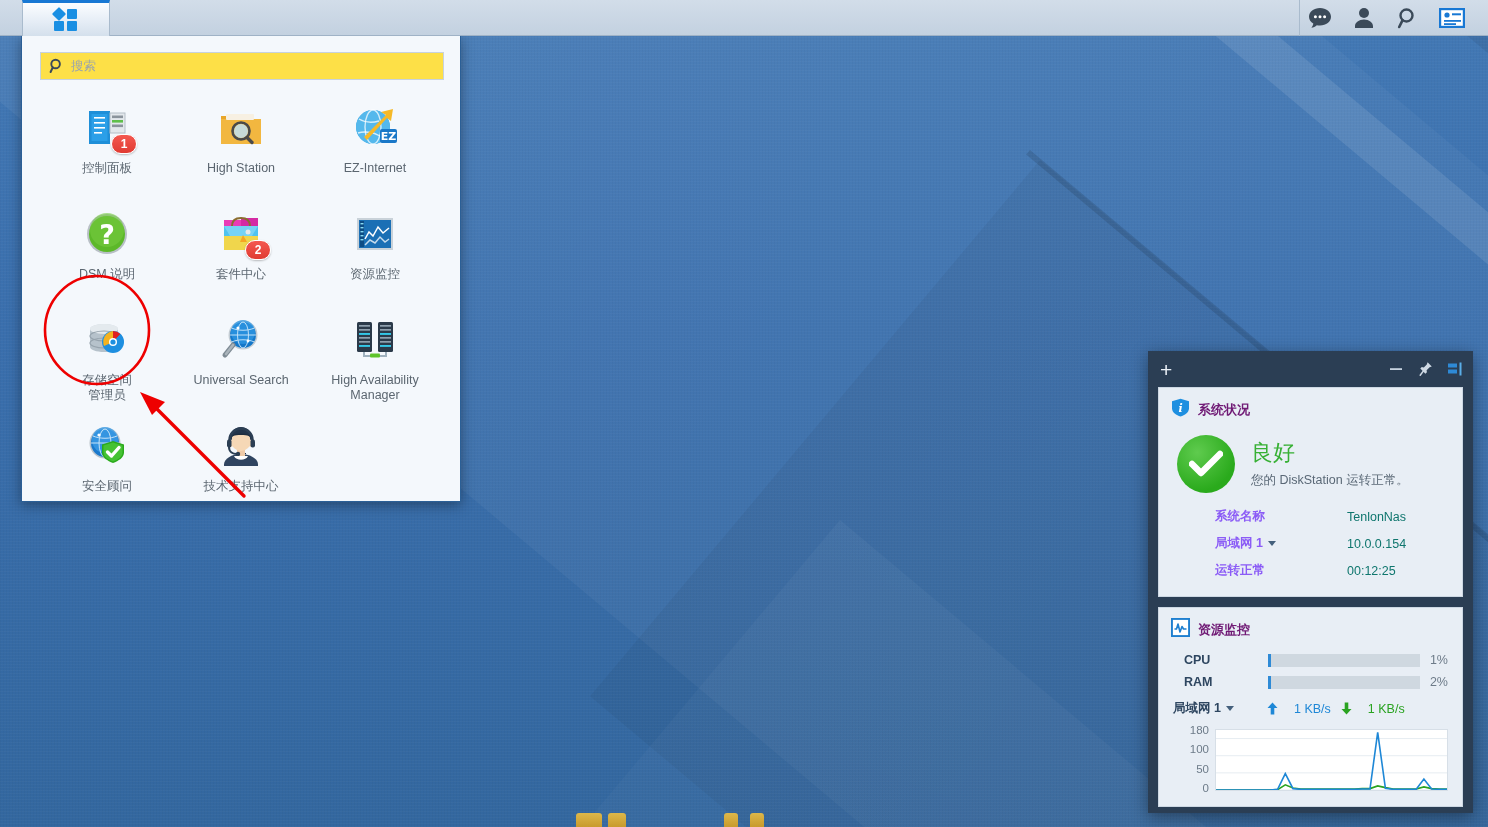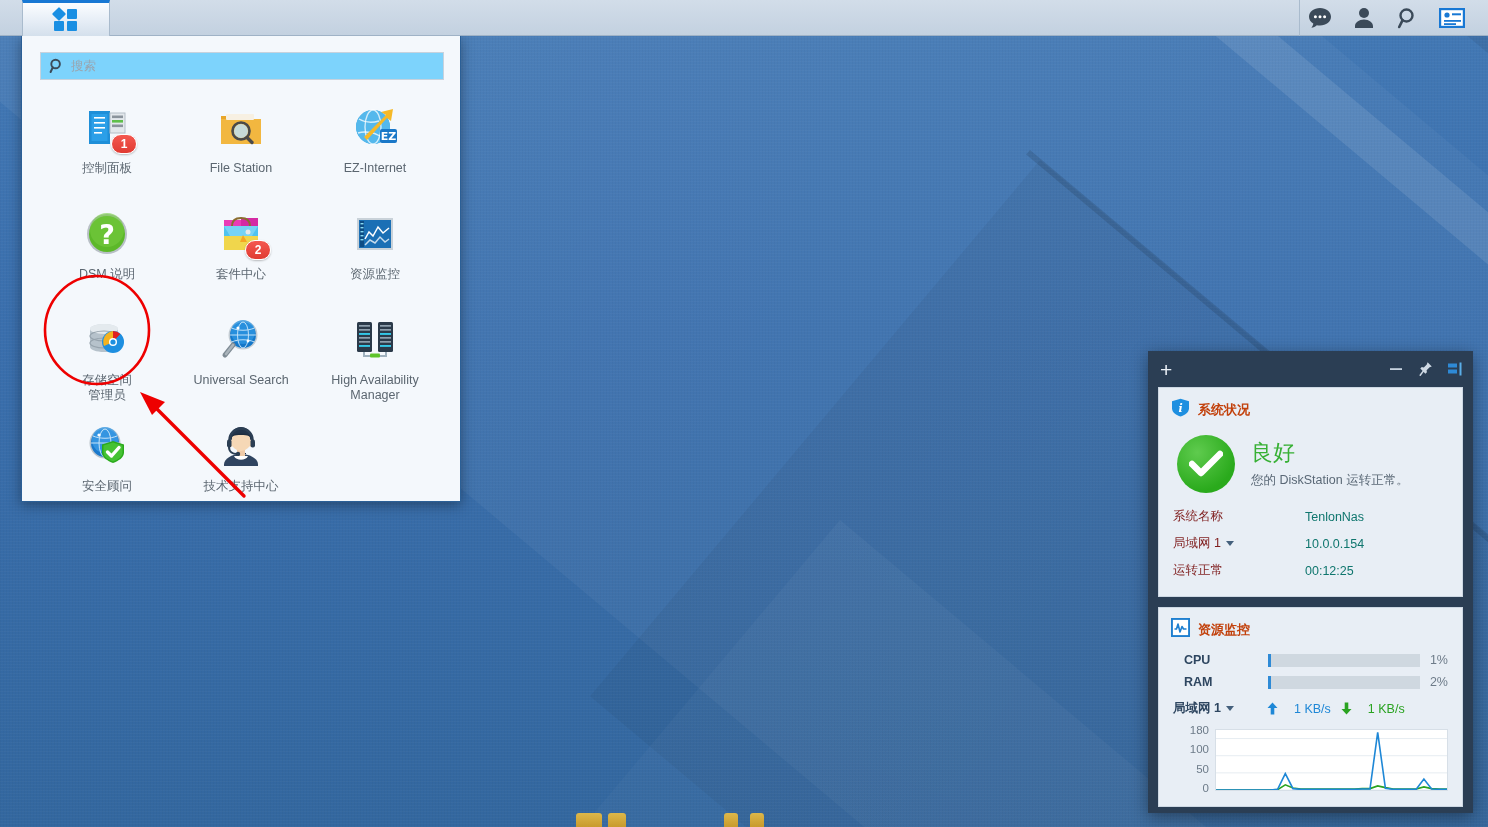--- a/index.html
+++ b/index.html
@@ -135,21 +135,21 @@
     border: 1px solid #2b5f96;
     border-top: none;
     box-shadow: 0 3px 12px rgba(0,0,0,0.35);
     z-index: 30;
   }
   #menu-search-wrap {
     margin: 16px 18px 0 18px;
   }
   #menu-search {
     width: 404px; height: 28px;
-    background: #7dd3fc;
+    background: #fde047;
     border: 1px solid #c7d2dd;
     display: flex; align-items: center;
     padding: 0 8px;
   }
   #menu-search .mag {
     width: 16px; height: 16px; margin-right: 6px;
     flex: 0 0 auto;
   }
   #menu-search input {
     border: none; outline: none;
@@ -244,21 +244,21 @@
     margin: 0 10px 10px 10px;
     border: 1px solid #cdd8e3;
   }
   .widget-head {
     display: flex; align-items: center;
     gap: 8px;
     padding: 10px 12px 6px 12px;
   }
   .widget-head .wh-title {
     font-size: 13px; font-weight: bold;
-    color: #c2410c;
+    color: #701a75;
   }
 
   
   #sys-health-body {
     padding: 4px 4px 12px 14px;
   }
   .health-row {
     display: flex; align-items: center;
     gap: 16px;
     padding: 4px 0 10px 4px;
@@ -278,22 +278,22 @@
     font-size: 12.5px; color: #5a6876;
     margin-top: 6px;
   }
   .kv-row {
     display: flex; align-items: center;
     padding: 5px 0;
     font-size: 12.5px;
   }
   .kv-key {
     width: 132px;
-    color: #7f1d1d; font-weight: normal;
-    display: flex; align-items: center; gap: 5px;
+    color: #8b5cf6; font-weight: bold;
+    display: flex; align-items: center; gap: 5px; margin-left: 42px;
   }
   .kv-val { color: #0f766e; }
   .caret {
     width: 0; height: 0;
     border-left: 4px solid transparent;
     border-right: 4px solid transparent;
     border-top: 5px solid #44607c;
     display: inline-block;
   }
 
@@ -465,21 +465,21 @@
       <div class="app-icon">
         <svg width="50" height="50" viewBox="0 0 50 50">
           <path d="M5 13h14l3 4h23v24H5z" fill="#e8a62a"></path>
           <path d="M5 16h40v25H5z" fill="#f2b740"></path>
           <rect x="10" y="11" width="28" height="6" rx="1" fill="#f7f0e2"></rect>
           <circle cx="25" cy="28" r="8.5" fill="none" stroke="#4a4a4a" stroke-width="2.6"></circle>
           <circle cx="25" cy="28" r="7" fill="#bfe2f5" opacity="0.85"></circle>
           <line x1="31" y1="34.5" x2="36" y2="39.5" stroke="#4a4a4a" stroke-width="3.4" stroke-linecap="round"></line>
         </svg>
       </div>
-      <div class="app-label">File Station</div>
+      <div class="app-label">High Station</div>
     </div>
 
     <div class="app-cell">
       <div class="app-icon">
         <svg width="50" height="50" viewBox="0 0 50 50">
           <circle cx="23" cy="24" r="17" fill="#3aa6e0"></circle>
           <path d="M23 7a17 17 0 0 1 0 34 17 17 0 0 1 0-34z" fill="#54b8ec"></path>
           <path d="M9 16c5 3 13 4 20 2M8 30c6-2 15-1 22 3" stroke="#ffffff" stroke-width="1.4" fill="none" opacity="0.75"></path>
           <ellipse cx="23" cy="24" rx="8" ry="17" fill="none" stroke="#ffffff" stroke-width="1.4" opacity="0.75"></ellipse>
           <path d="M14 34 L36 12 L31 9 L43 6 L41 18 L37 15 L17 37z" fill="#f5b928"></path>

